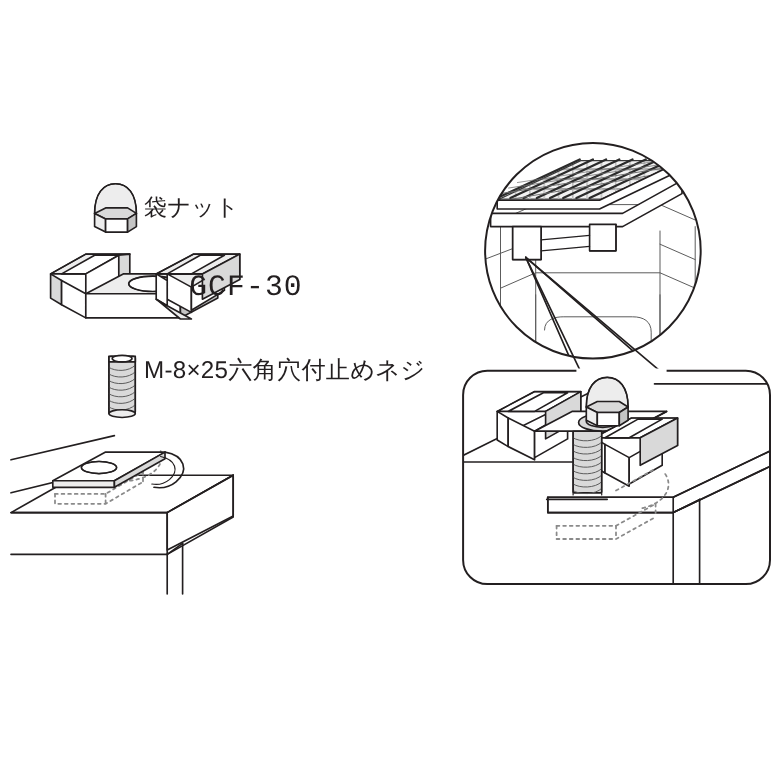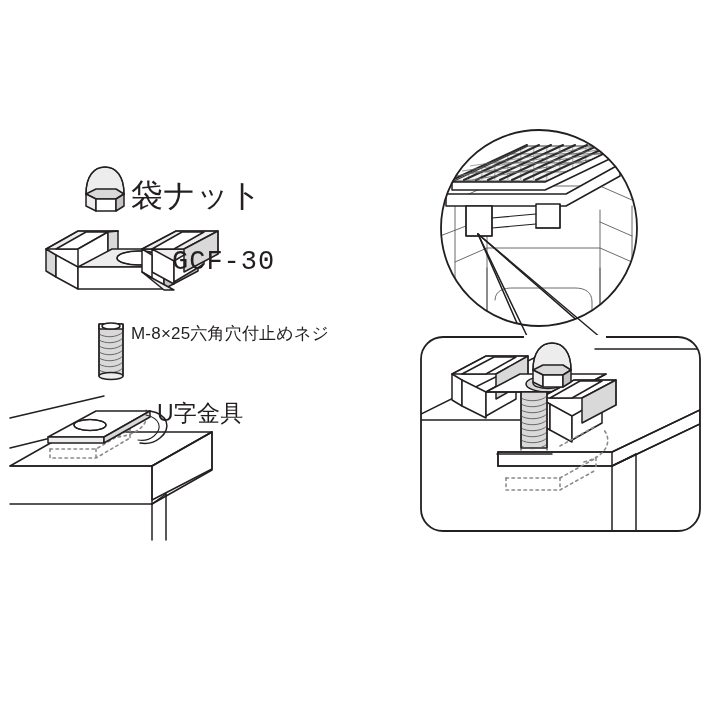--- a/index.html
+++ b/index.html
@@ -26,23 +26,23 @@
     width: 713px;
     height: 713px;
     display: block;
   }
   .lbl {
     position: absolute;
     white-space: nowrap;
     color: #231f20;
     letter-spacing: 0.2px;
   }
-  .lbl-cap-nut    { left: 131px; top: 174px; font-size: 32px; }
+  .lbl-cap-nut    { left: 131px; top: 174px; font-size: 21px; }
   .lbl-gcf        { left: 172px; top: 247px; font-size: 27px; letter-spacing: 1px; font-family: Liberation Mono, monospace; }
-  .lbl-screw-1    { left: 131px; top: 322px; font-size: 17px; }
+  .lbl-screw-1    { left: 131px; top: 322px; font-size: 22px; }
   .lbl-screw-2    { left: 126px; top: 352px; font-size: 23px; }
   .lbl-ubracket   { left: 157px; top: 398px; font-size: 23px; }
   .lbl-footnote   { left: 19px;  top: 559px; font-size: 22px; letter-spacing: 0.6px; }
 </style>
 </head>
 <body>
 
 <div id="page">
 
   <svg class="layer" viewBox="0 0 713 713" xmlns="http://www.w3.org/2000/svg">
@@ -342,16 +342,15 @@
     </g>
   </svg>
 
   <div class="lbl lbl-cap-nut">袋ナット</div>
 
   <div class="lbl lbl-gcf">GCF-30</div>
 
   <div class="lbl lbl-screw-1">M-8×25六角穴付止めネジ</div>
 
 
-  <div class="lbl lbl-ubracket">U字金具</div>
 
 
 </div>
 
 </body></html>

